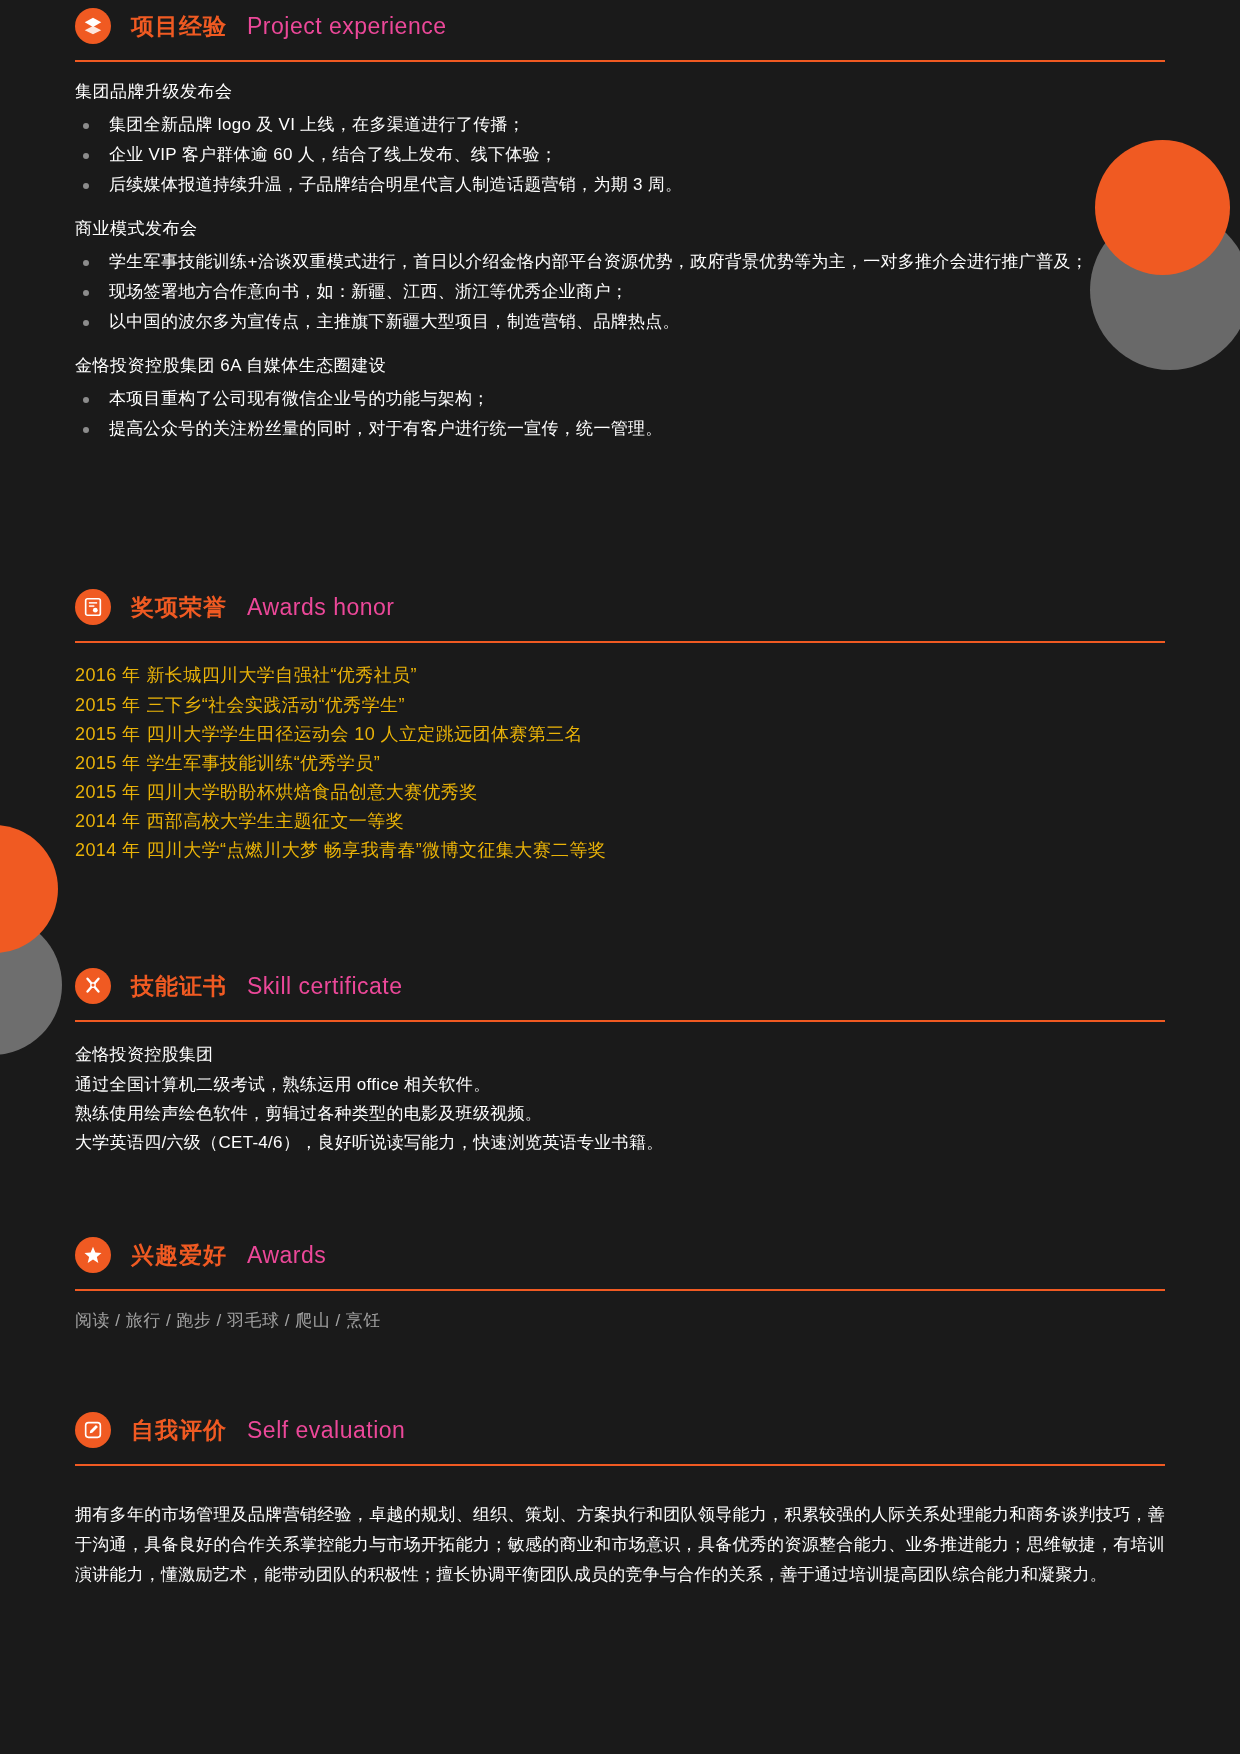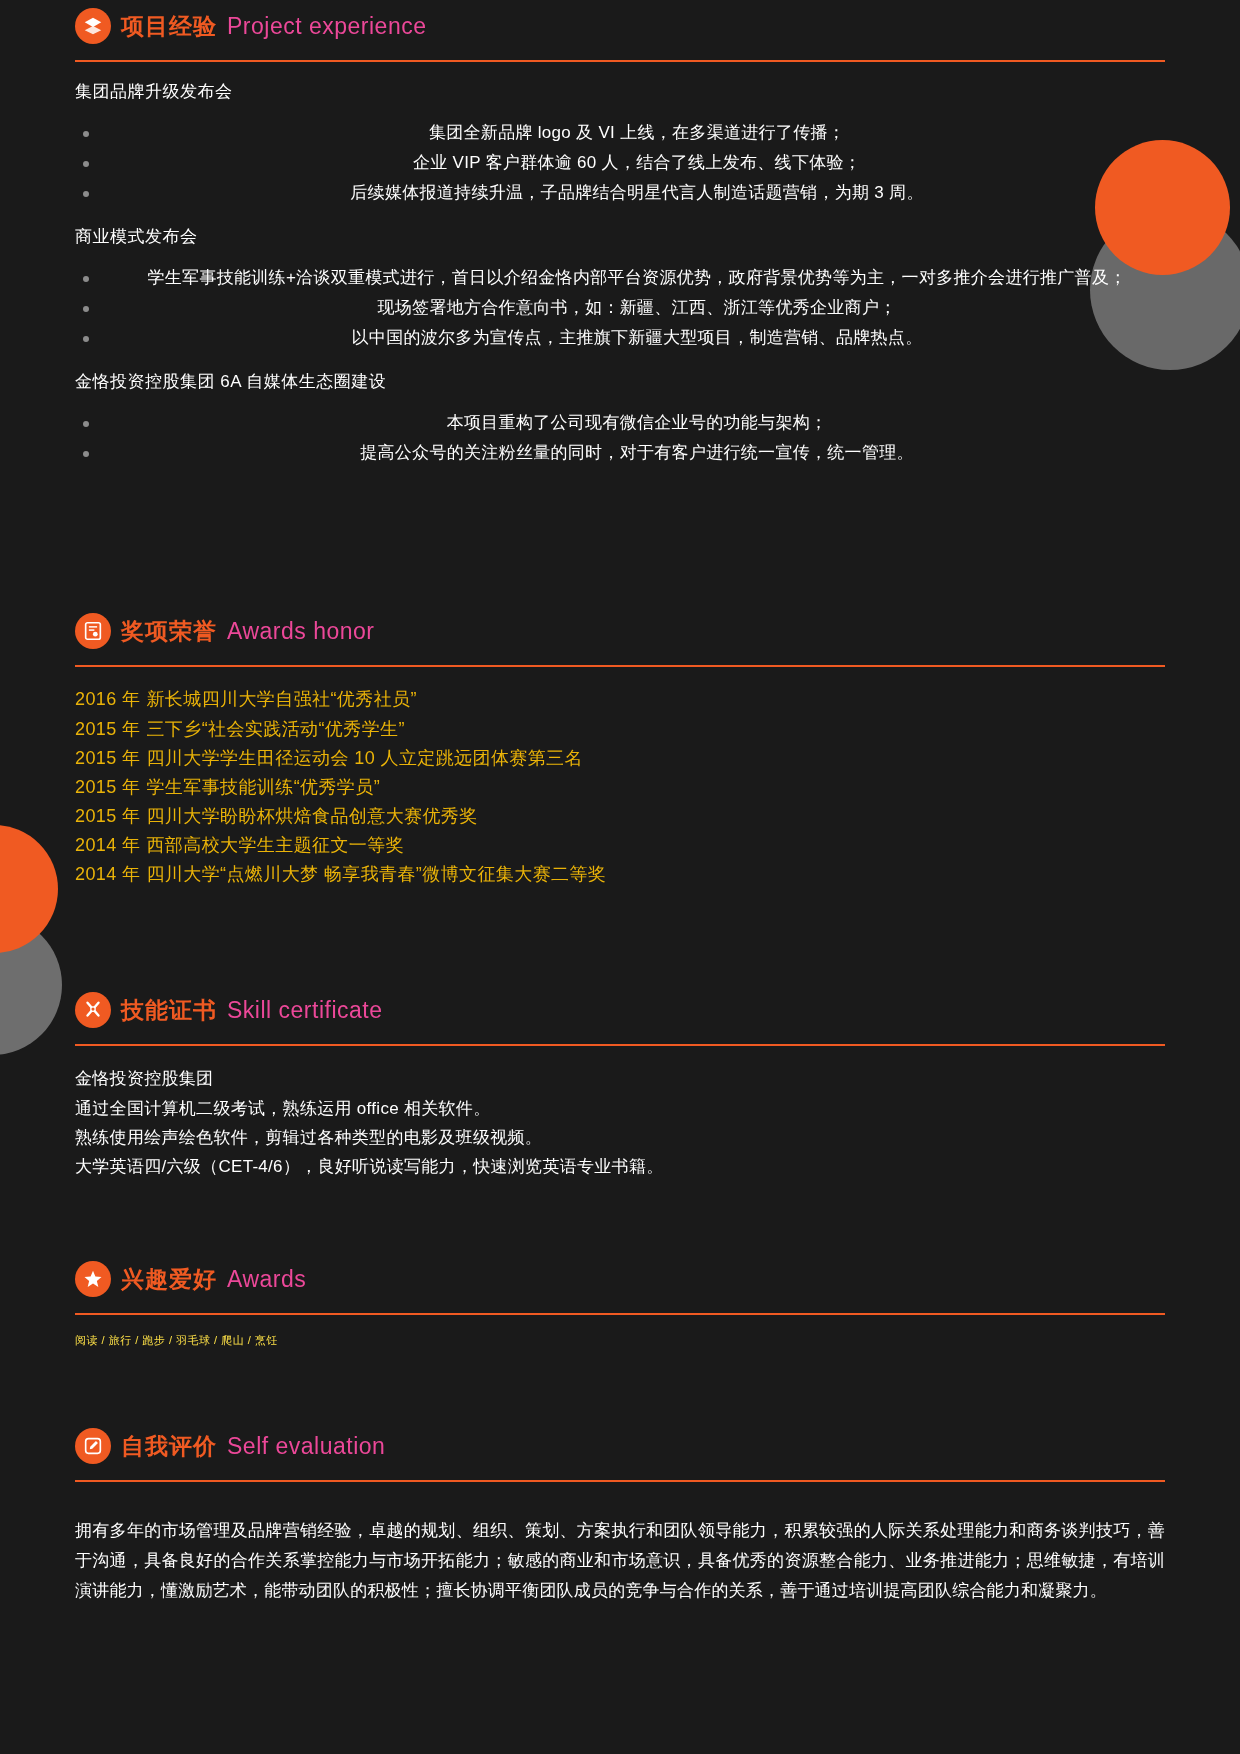--- a/index.html
+++ b/index.html
@@ -49,21 +49,21 @@
     z-index: 5;
     padding: 0 75px;
   }
   
   .section {
     margin-bottom: 0;
   }
   .sec-head {
     display: flex;
     align-items: center;
-    gap: 10px;
+    gap: 20px;
     padding-top: 8px;
   }
   .sec-icon {
     width: 36px; height: 36px;
     border-radius: 50%;
     background: #f05a22;
     display: flex;
     align-items: center;
     justify-content: center;
     flex: 0 0 auto;
@@ -91,23 +91,22 @@
   }
   
   .proj-title {
     color: #ffffff;
     font-size: 17px;
     margin: 0 0 8px 0;
     letter-spacing: 0.5px;
   }
   ul.bullets {
     list-style: none;
-    margin: 16px 0 18px 0;
+    margin: 8px 0 18px 0;
     padding: 0;
-    text-align: center;
   }
   ul.bullets li {
     position: relative;
     color: #ffffff;
     font-size: 17px;
     line-height: 1.65;
     padding-left: 34px;
     margin-bottom: 2px;
     letter-spacing: 0.3px;
   }
@@ -130,22 +129,22 @@
   .award-year { margin-right: 6px; }
   
   .skill-line {
     color: #ffffff;
     font-size: 17px;
     line-height: 1.72;
     letter-spacing: 0.3px;
   }
   
   .hobby-line {
-    color: #fde047;
-    font-size: 11px;
+    color: #a3a3a3;
+    font-size: 17px;
     letter-spacing: 0.5px;
   }
   
   .selfeval {
     color: #ffffff;
     font-size: 17px;
     line-height: 1.75;
     letter-spacing: 0.2px;
     text-align: justify;
     margin-top: 34px;

